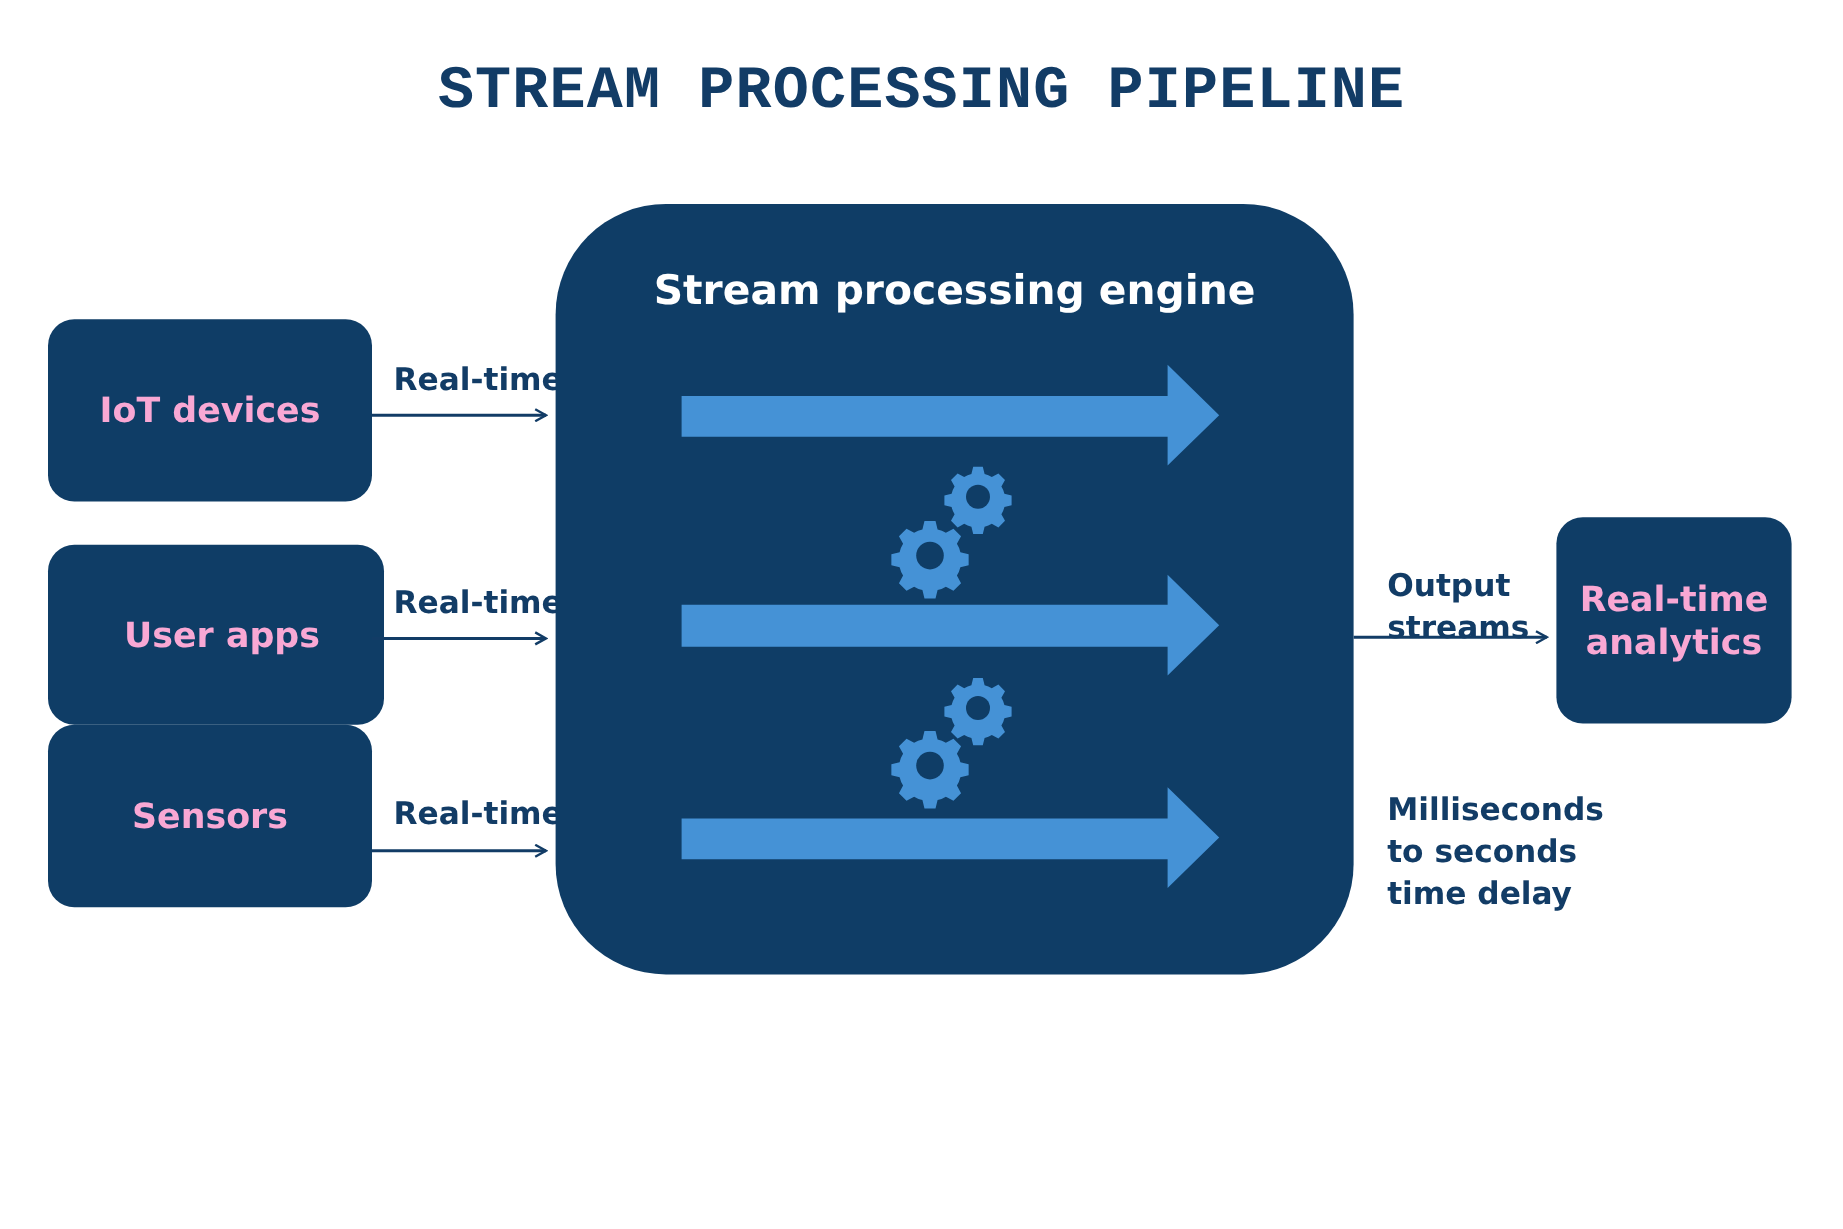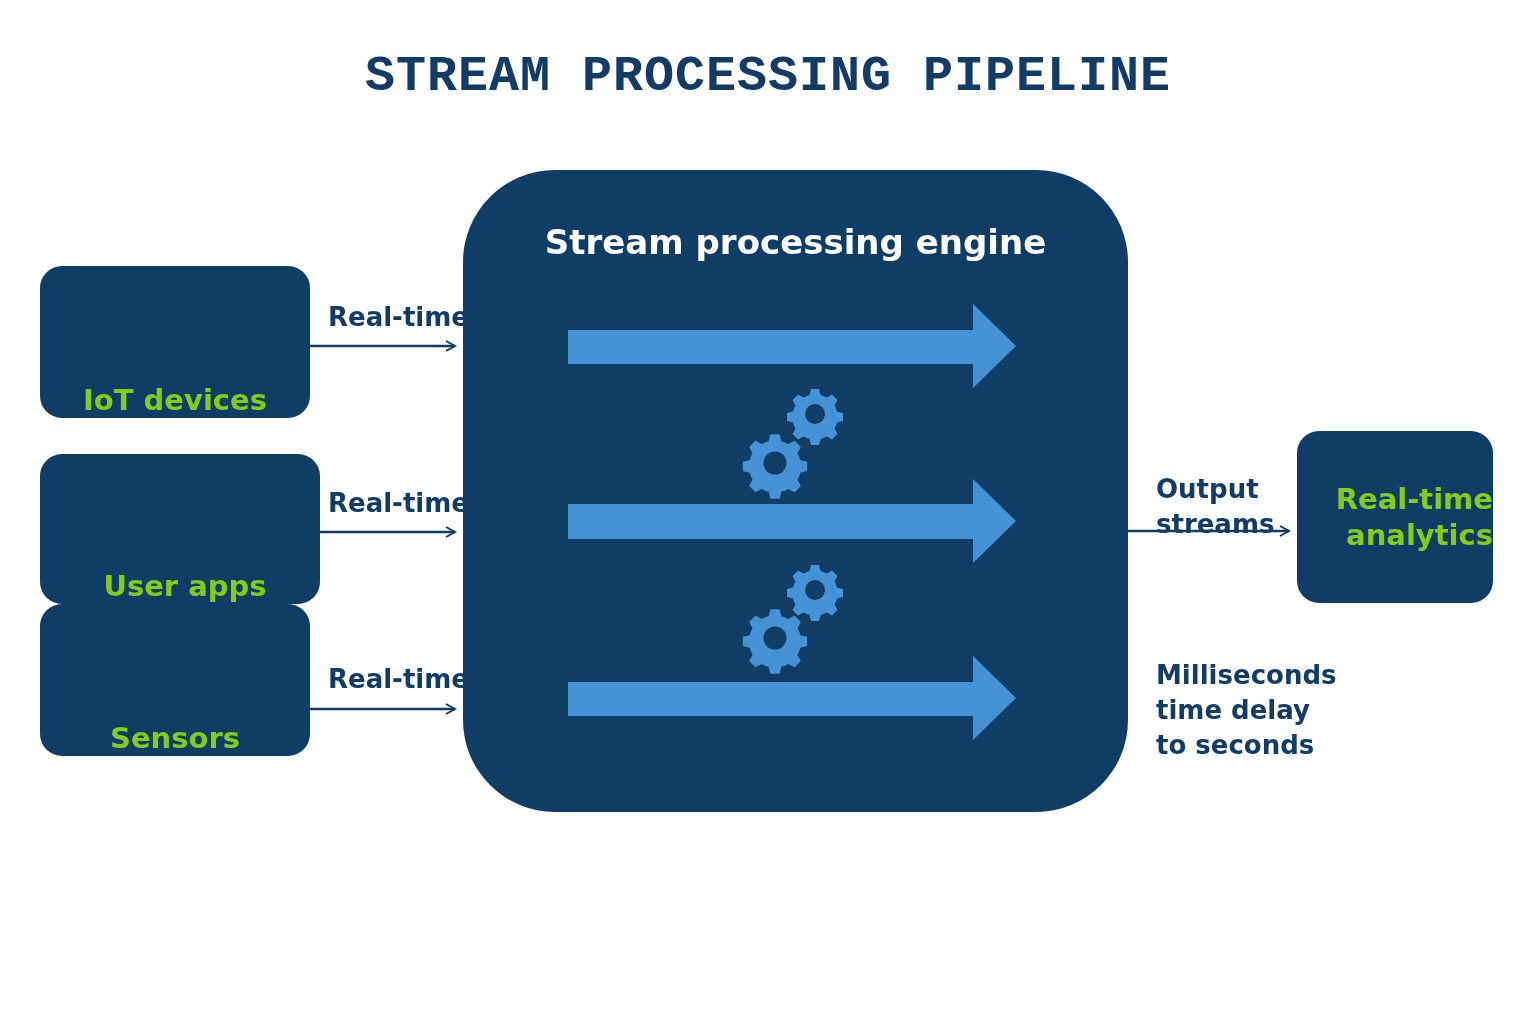--- a/index.html
+++ b/index.html
@@ -1,21 +1,21 @@
 <!DOCTYPE html>
 <html><head>
 <meta charset="utf-8">
 <style>
   html, body { margin: 0; padding: 0; }
   body { width: 1536px; height: 1024px; background: #ffffff; position: relative; overflow: hidden;
          font-family: "DejaVu Sans", sans-serif; }
   .title { position: absolute; left: 0; width: 1536px; top: 48px; text-align: center;
            font-size: 50px; font-weight: bold; color: #123c66; letter-spacing: 1px; font-stretch: condensed; font-family: Liberation Mono, monospace; }
-  .box { position: absolute; background: #0f3d66; border-radius: 22px; color: #84cc16;
-         display: flex; align-items: flex-end; justify-content: center; text-align: center;
+  .box { position: absolute; background: #0f3d66; border-radius: 22px; color: #f9a8d4;
+         display: flex; align-items: center; justify-content: center; text-align: center;
          font-size: 29px; font-weight: bold; line-height: 36px; }
   .engine { position: absolute; left: 463px; top: 170px; width: 665px; height: 642px;
             background: #0f3d66; border-radius: 92px; }
   .engine-title { position: absolute; left: 0; width: 100%; top: 52px; text-align: center;
                   color: #fff; font-size: 34px; font-weight: bold; }
   .lbl { position: absolute; color: #123c66; font-size: 26px; font-weight: bold; line-height: 35px; }
   svg.overlay { position: absolute; left: 0; top: 0; }
 </style>
 </head>
 <body>
@@ -77,15 +77,15 @@
   <div>streams</div>
 </div>
 
 <div class="box" style="left:1297px;top:431px;width:196px;height:172px;flex-direction:column;">
   <span>Real-time</span>
   <span>analytics</span>
 </div>
 
 <div class="lbl" style="left:1156px;top:622px;margin-top:36px;">
   <div>Milliseconds</div>
+  <div>to seconds</div>
   <div>time delay</div>
-  <div>to seconds</div>
 </div>
 
 </body></html>

